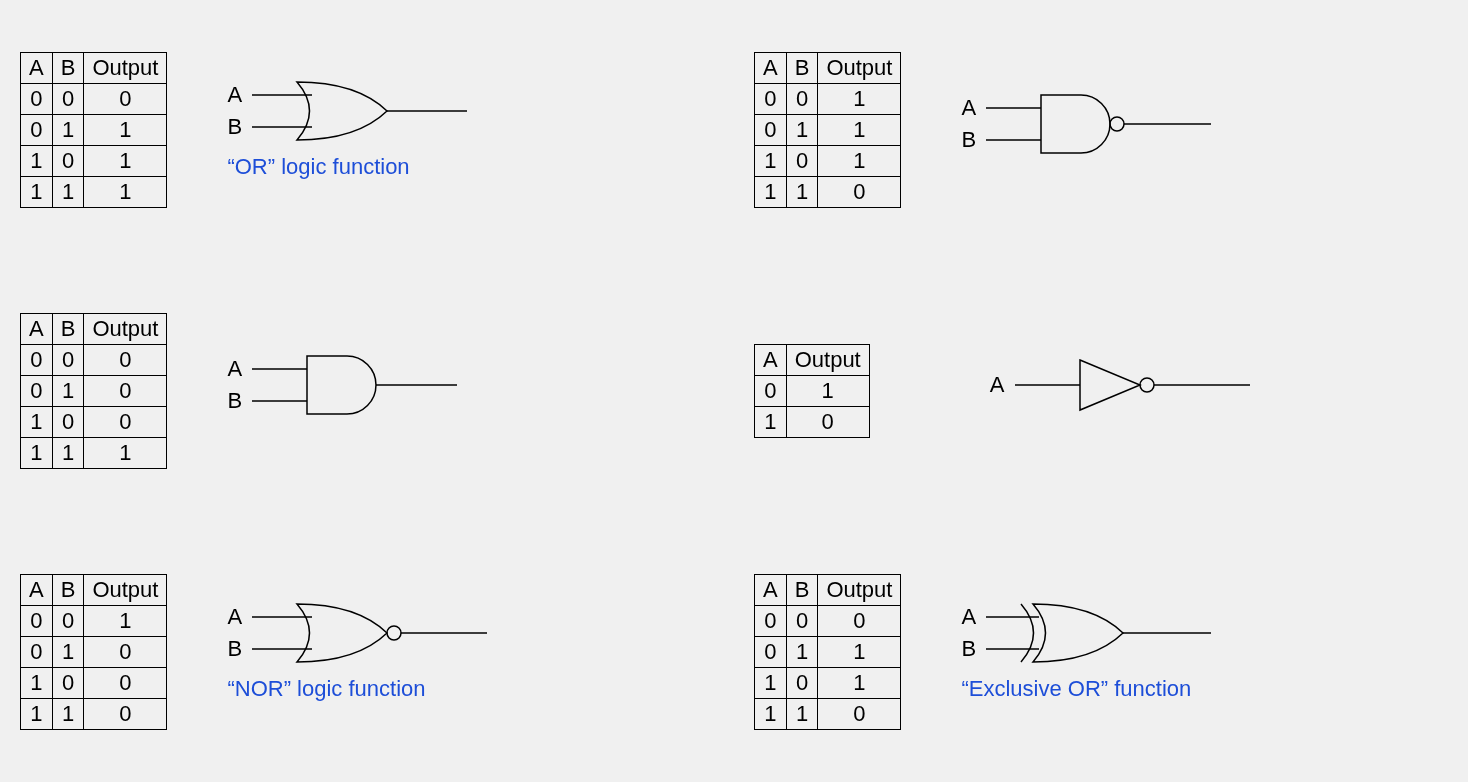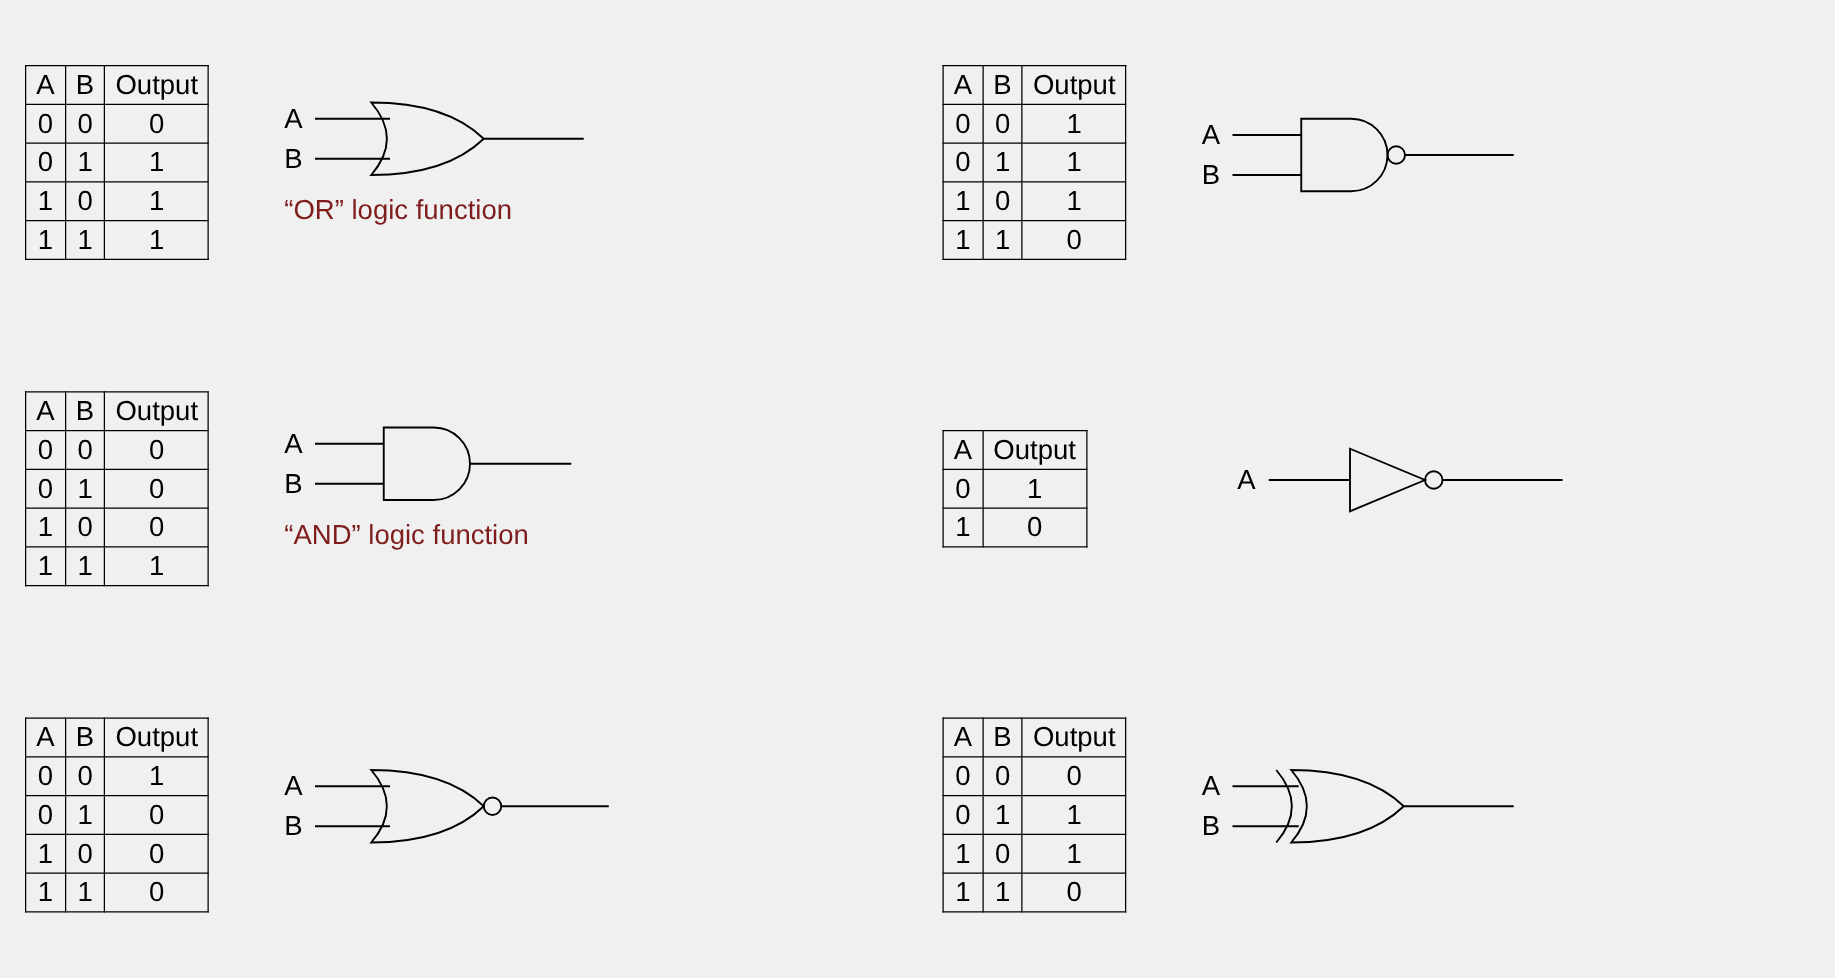--- a/index.html
+++ b/index.html
@@ -36,21 +36,21 @@
     font-weight: normal;
   }
   .truth-table th {
     font-weight: normal;
   }
   .gate-block {
     position: relative;
     margin-left: 60px;
   }
   .gate-label {
-    color: #7f1d1d;
+    color: #1d4ed8;
     font-size: 22px;
     text-align: left;
   }
   .gate-svg-wrap {
     position: relative;
   }
   .input-label {
     font-size: 22px;
     position: absolute;
   }
@@ -184,21 +184,20 @@
       <div class="gate-svg-wrap">
         <span class="input-label" style="left:0;top:2px">A</span>
         <span class="input-label" style="left:0;top:34px">B</span>
         <svg width="260" height="70">
           <line x1="25" y1="15" x2="80" y2="15" stroke="#000" stroke-width="1.5"></line>
           <line x1="25" y1="47" x2="80" y2="47" stroke="#000" stroke-width="1.5"></line>
           <path d="M 80 2 L 120 2 A 29 29 0 0 1 120 60 L 80 60 Z" fill="none" stroke="#000" stroke-width="1.5"></path>
           <line x1="149" y1="31" x2="230" y2="31" stroke="#000" stroke-width="1.5"></line>
         </svg>
       </div>
-      <div class="gate-label">“AND” logic function</div>
     </div>
   </div>
 
   <div class="cell">
     <table class="truth-table">
       <tbody>
           <tr>
         <th>A</th>
         <th>Output</th>
       </tr>
@@ -260,20 +259,21 @@
         <span class="input-label" style="left:0;top:2px">A</span>
         <span class="input-label" style="left:0;top:34px">B</span>
         <svg width="280" height="70">
           <line x1="25" y1="15" x2="85" y2="15" stroke="#000" stroke-width="1.5"></line>
           <line x1="25" y1="47" x2="85" y2="47" stroke="#000" stroke-width="1.5"></line>
           <path d="M 70 2 Q 95 31 70 60 Q 130 60 160 31 Q 130 2 70 2 Z" fill="none" stroke="#000" stroke-width="1.5"></path>
           <circle cx="167" cy="31" r="7" fill="none" stroke="#000" stroke-width="1.5"></circle>
           <line x1="174" y1="31" x2="260" y2="31" stroke="#000" stroke-width="1.5"></line>
         </svg>
       </div>
+      <div class="gate-label">“NOR” logic function</div>
     </div>
   </div>
 
   <div class="cell">
     <table class="truth-table">
       <tbody>
           <tr>
         <th>A</th>
         <th>B</th>
         <th>Output</th>
@@ -305,16 +305,17 @@
         <span class="input-label" style="left:0;top:2px">A</span>
         <span class="input-label" style="left:0;top:34px">B</span>
         <svg width="280" height="70">
           <line x1="25" y1="15" x2="78" y2="15" stroke="#000" stroke-width="1.5"></line>
           <line x1="25" y1="47" x2="78" y2="47" stroke="#000" stroke-width="1.5"></line>
           <path d="M 60 2 Q 85 31 60 60" fill="none" stroke="#000" stroke-width="1.5"></path>
           <path d="M 72 2 Q 97 31 72 60 Q 132 60 162 31 Q 132 2 72 2 Z" fill="none" stroke="#000" stroke-width="1.5"></path>
           <line x1="162" y1="31" x2="250" y2="31" stroke="#000" stroke-width="1.5"></line>
         </svg>
       </div>
+      <div class="gate-label">“Exclusive OR” function</div>
     </div>
   </div>
 
 </div>
 
 </body></html>

